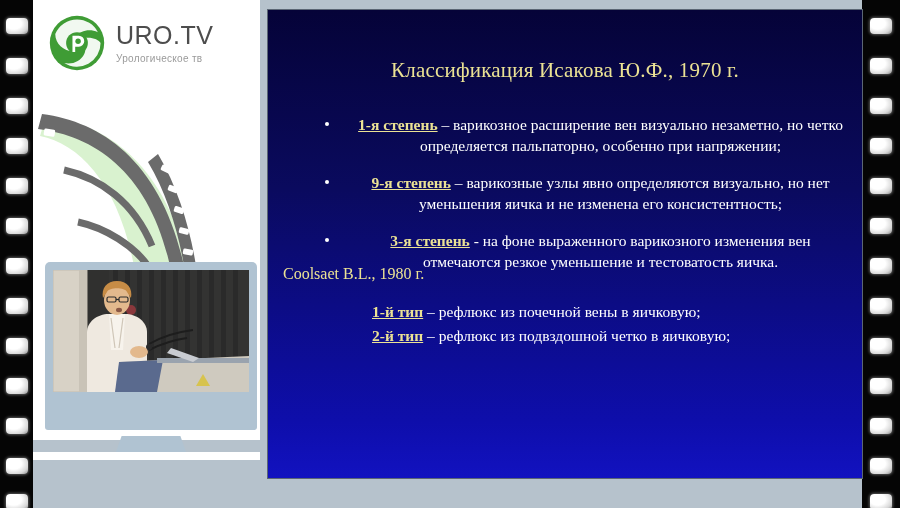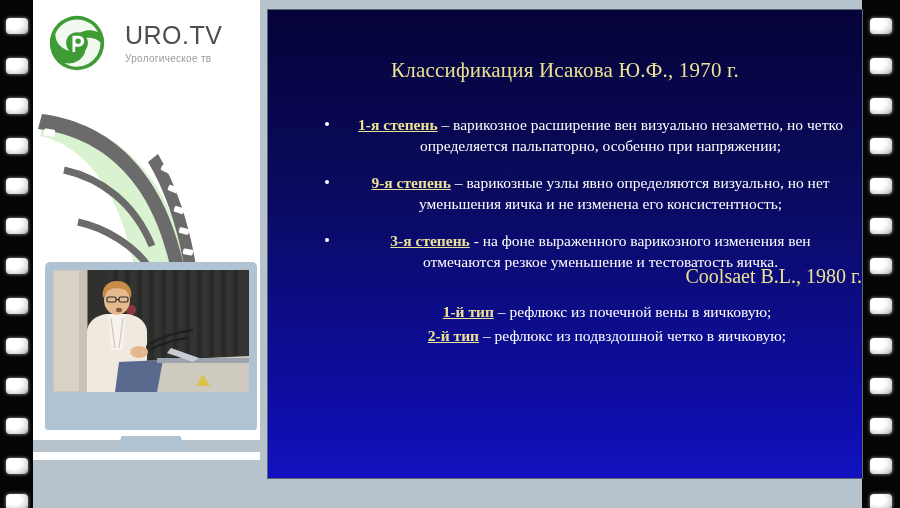--- a/index.html
+++ b/index.html
@@ -7,21 +7,21 @@
   body{width:900px;height:508px;overflow:hidden;
        font-family:"Liberation Serif", serif;}
 
   #stage{position:relative;width:900px;height:508px;overflow:hidden;background:#b6c2cc;}
 
   
   .left-panel{position:absolute;left:33px;top:0;width:227px;height:440px;background:#ffffff;}
   .left-panel-strip{position:absolute;left:33px;top:440px;width:227px;height:68px;background:#b6c2cc;}
 
   
-  .brand{position:absolute;left:48px;top:14px;display:flex;align-items:center;gap:19px;}
+  .brand{position:absolute;left:48px;top:14px;display:flex;align-items:center;gap:10px;}
   .brand-mark{width:58px;height:58px;flex:0 0 58px;}
   .brand-text{display:flex;flex-direction:column;line-height:1;}
   .brand-title{font-family:"Liberation Sans",sans-serif;font-size:25px;color:#4d4d4d;
                letter-spacing:.5px;font-weight:400;}
   .brand-sub{font-family:Liberation Sans, sans-serif;font-size:10px;color:#9a9a9a;
              margin-top:6px;letter-spacing:.3px;}
 
   
   .reel{position:absolute;left:38px;top:96px;width:200px;height:165px;}
 
@@ -51,25 +51,25 @@
   .slide-title{position:absolute;left:0;right:0;top:48px;text-align:center;
                font-size:21px;color:#ebe294;letter-spacing:.2px;}
 
   .bullets{position:absolute;left:50px;right:12px;top:88px;}
   .bullet{position:relative;padding-left:33px;margin-bottom:8px;
           color:#ffffff;font-size:15.5px;line-height:1.38;text-align:center;}
   .bullet::before{content:"";position:absolute;left:7px;top:8px;
                   width:4px;height:4px;border-radius:50%;background:#ffffff;}
   .lead{color:#ebe294;font-weight:bold;text-decoration:underline;}
 
-  .source{position:absolute;left:15px;right:0;top:255px;text-align:right;
-          font-size:20px;color:#ebe294;}
+  .source{position:absolute;left:15px;right:0;top:255px;text-align:left;
+          font-size:16px;color:#ebe294;}
 
   .types{position:absolute;left:104px;right:20px;top:290px;}
-  .type-line{color:#ffffff;font-size:15.5px;line-height:1.55;white-space:nowrap;text-align:center;}
+  .type-line{color:#ffffff;font-size:15.5px;line-height:1.55;white-space:nowrap;}
 </style>
 </head>
 <body>
 
 <div id="stage">
 
   <div class="left-panel"></div>
   <div class="left-panel-strip"></div>
 
   <div class="brand">

